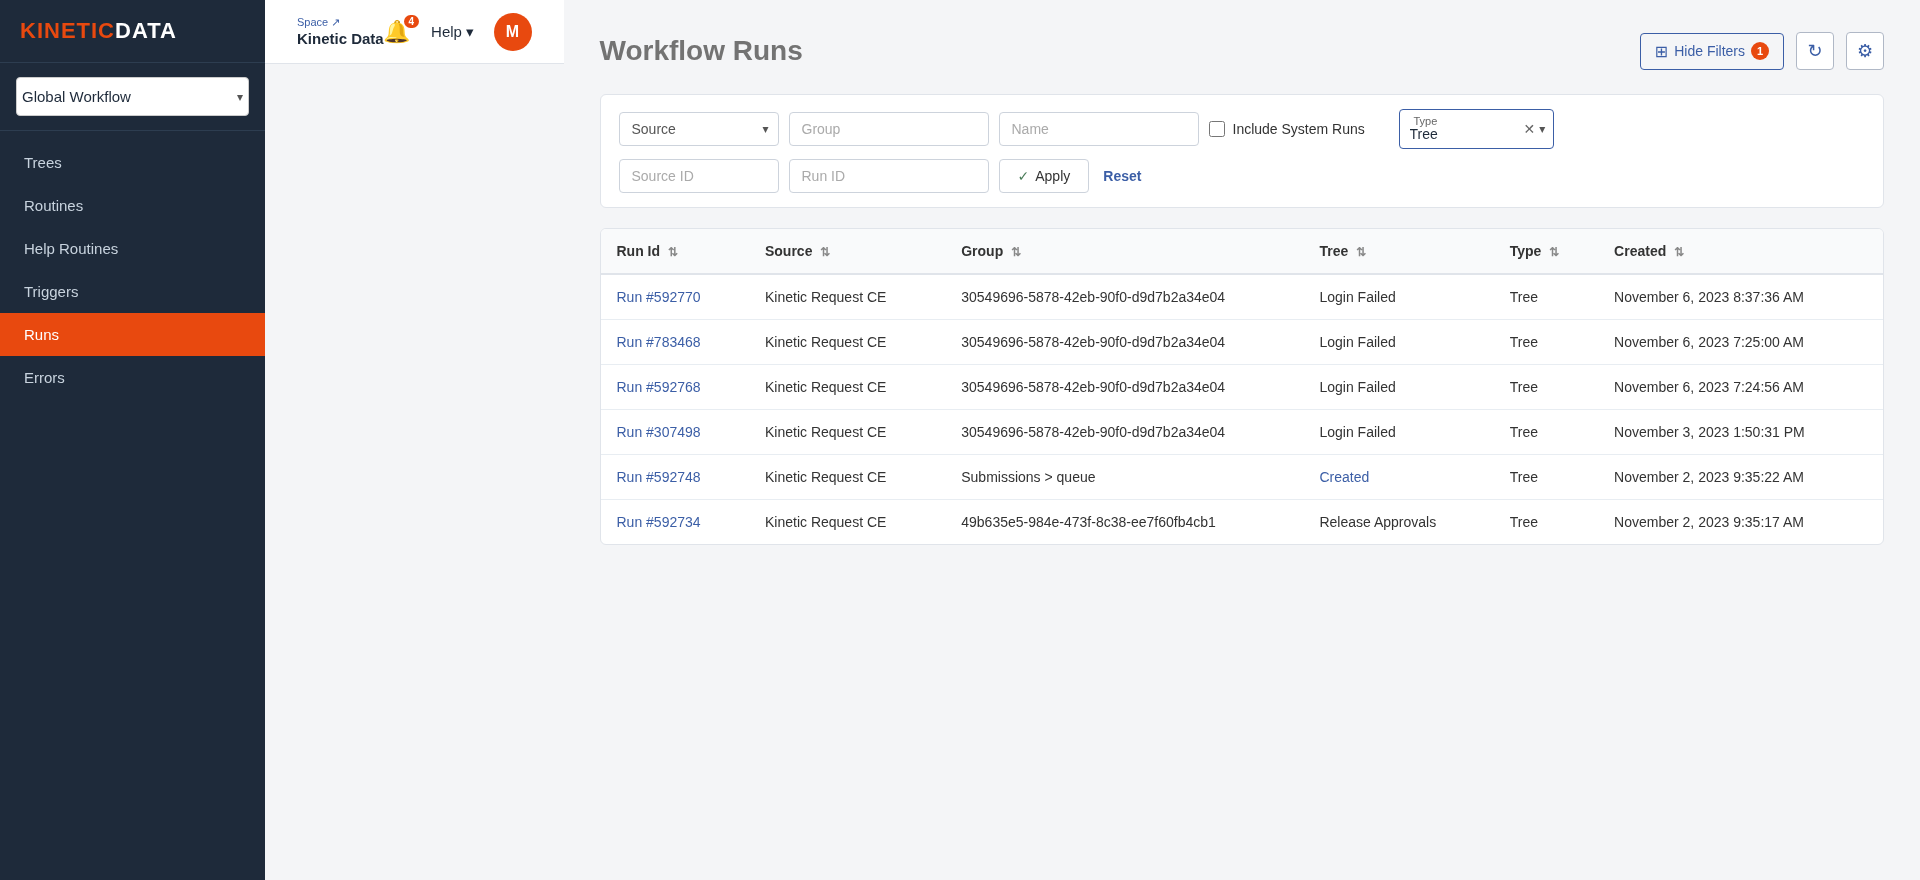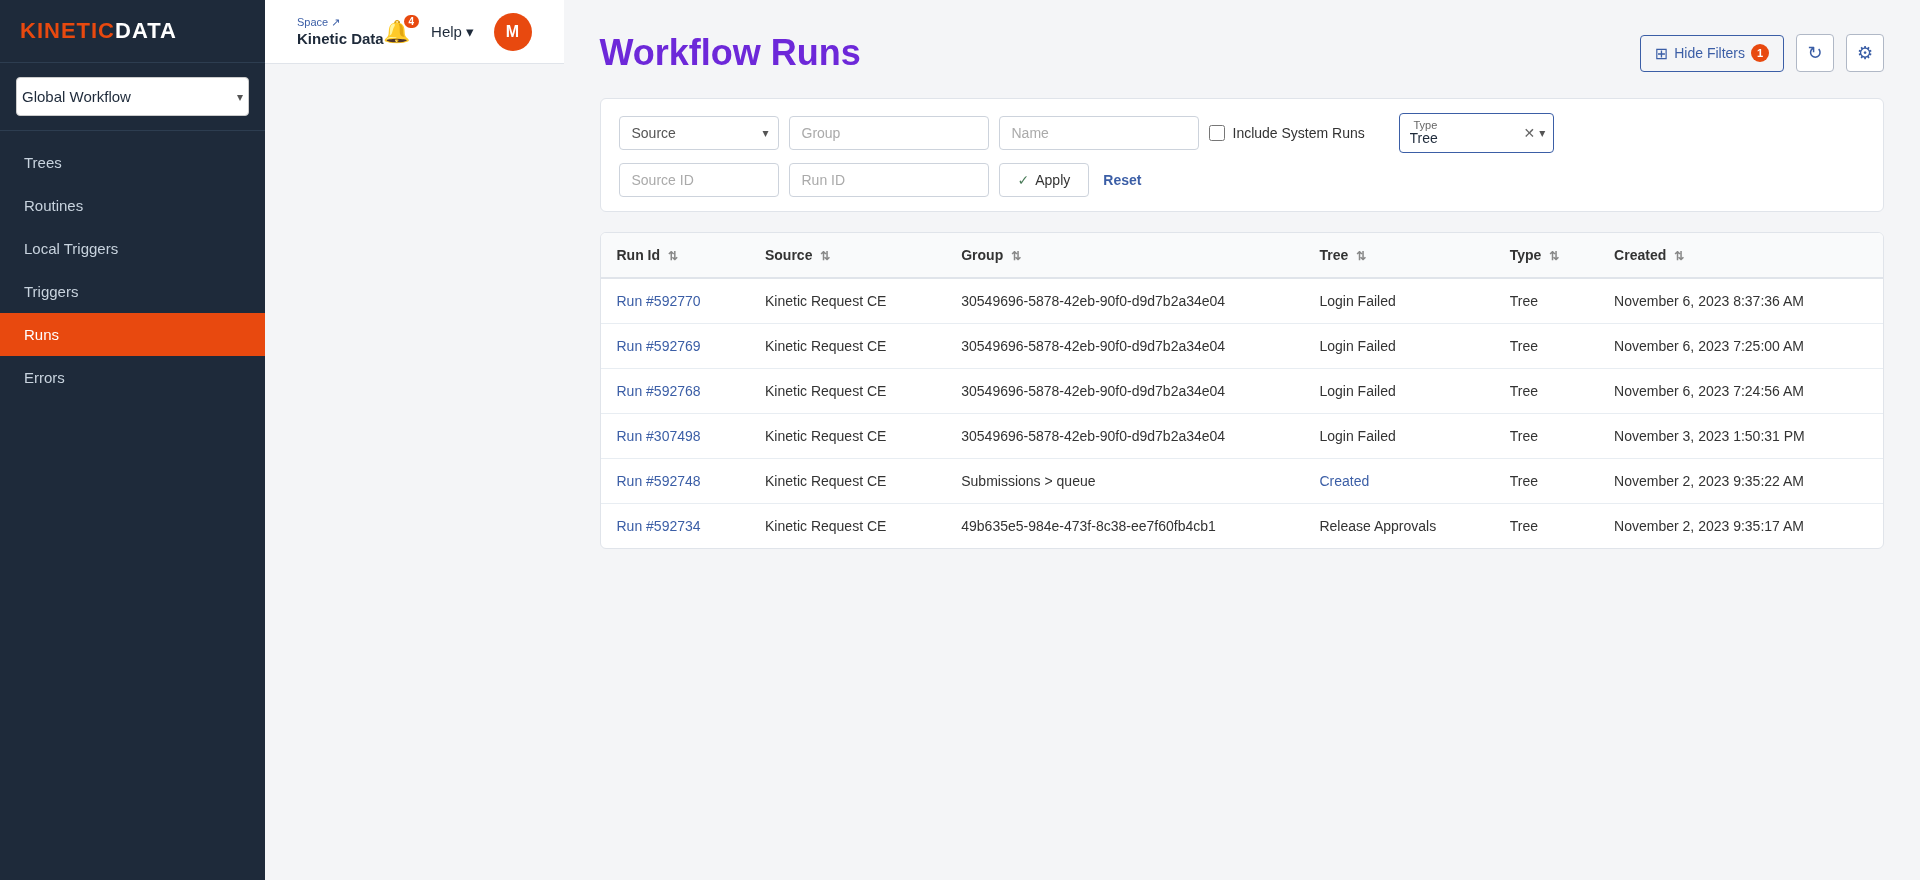--- a/index.html
+++ b/index.html
@@ -147,23 +147,23 @@
       overflow-y: auto;
       padding: 32px 36px;
     }
     .page-header {
       display: flex;
       align-items: center;
       justify-content: space-between;
       margin-bottom: 24px;
     }
     .page-title {
-      font-size: 36px;
+      font-size: 28px;
       font-weight: 700;
-      color: #6d28d9;
+      color: #737373;
     }
     .page-actions {
       display: flex;
       align-items: center;
       gap: 12px;
     }
     .hide-filters-btn {
       background: none;
       border: 1.5px solid #3b5ea6;
       border-radius: 4px;
@@ -401,21 +401,21 @@
   </div>
   <div class="sidebar-dropdown">
     <button class="dropdown-btn">
       <span>Global Workflow</span>
       <span class="dropdown-arrow">▾</span>
     </button>
   </div>
   <nav class="sidebar-nav">
     <div class="nav-item">Trees</div>
     <div class="nav-item">Routines</div>
-    <div class="nav-item">Local Triggers</div>
+    <div class="nav-item">Help Routines</div>
     <div class="nav-item">Triggers</div>
     <div class="nav-item active">Runs</div>
     <div class="nav-item">Errors</div>
   </nav>
 </div>
 
 <div class="main">
 
   <div class="topbar">
     <div class="topbar-left">
@@ -511,21 +511,21 @@
                 <a href="#" class="run-link">Run #592770</a>
               </td>
               <td>Kinetic Request CE</td>
               <td class="group-cell">30549696-5878-42eb-90f0-d9d7b2a34e04</td>
               <td>Login Failed</td>
               <td>Tree</td>
               <td>November 6, 2023 8:37:36 AM</td>
             </tr>
             <tr>
               <td>
-                <a href="#" class="run-link">Run #592769</a>
+                <a href="#" class="run-link">Run #783468</a>
               </td>
               <td>Kinetic Request CE</td>
               <td class="group-cell">30549696-5878-42eb-90f0-d9d7b2a34e04</td>
               <td>Login Failed</td>
               <td>Tree</td>
               <td>November 6, 2023 7:25:00 AM</td>
             </tr>
             <tr>
               <td>
                 <a href="#" class="run-link">Run #592768</a>

